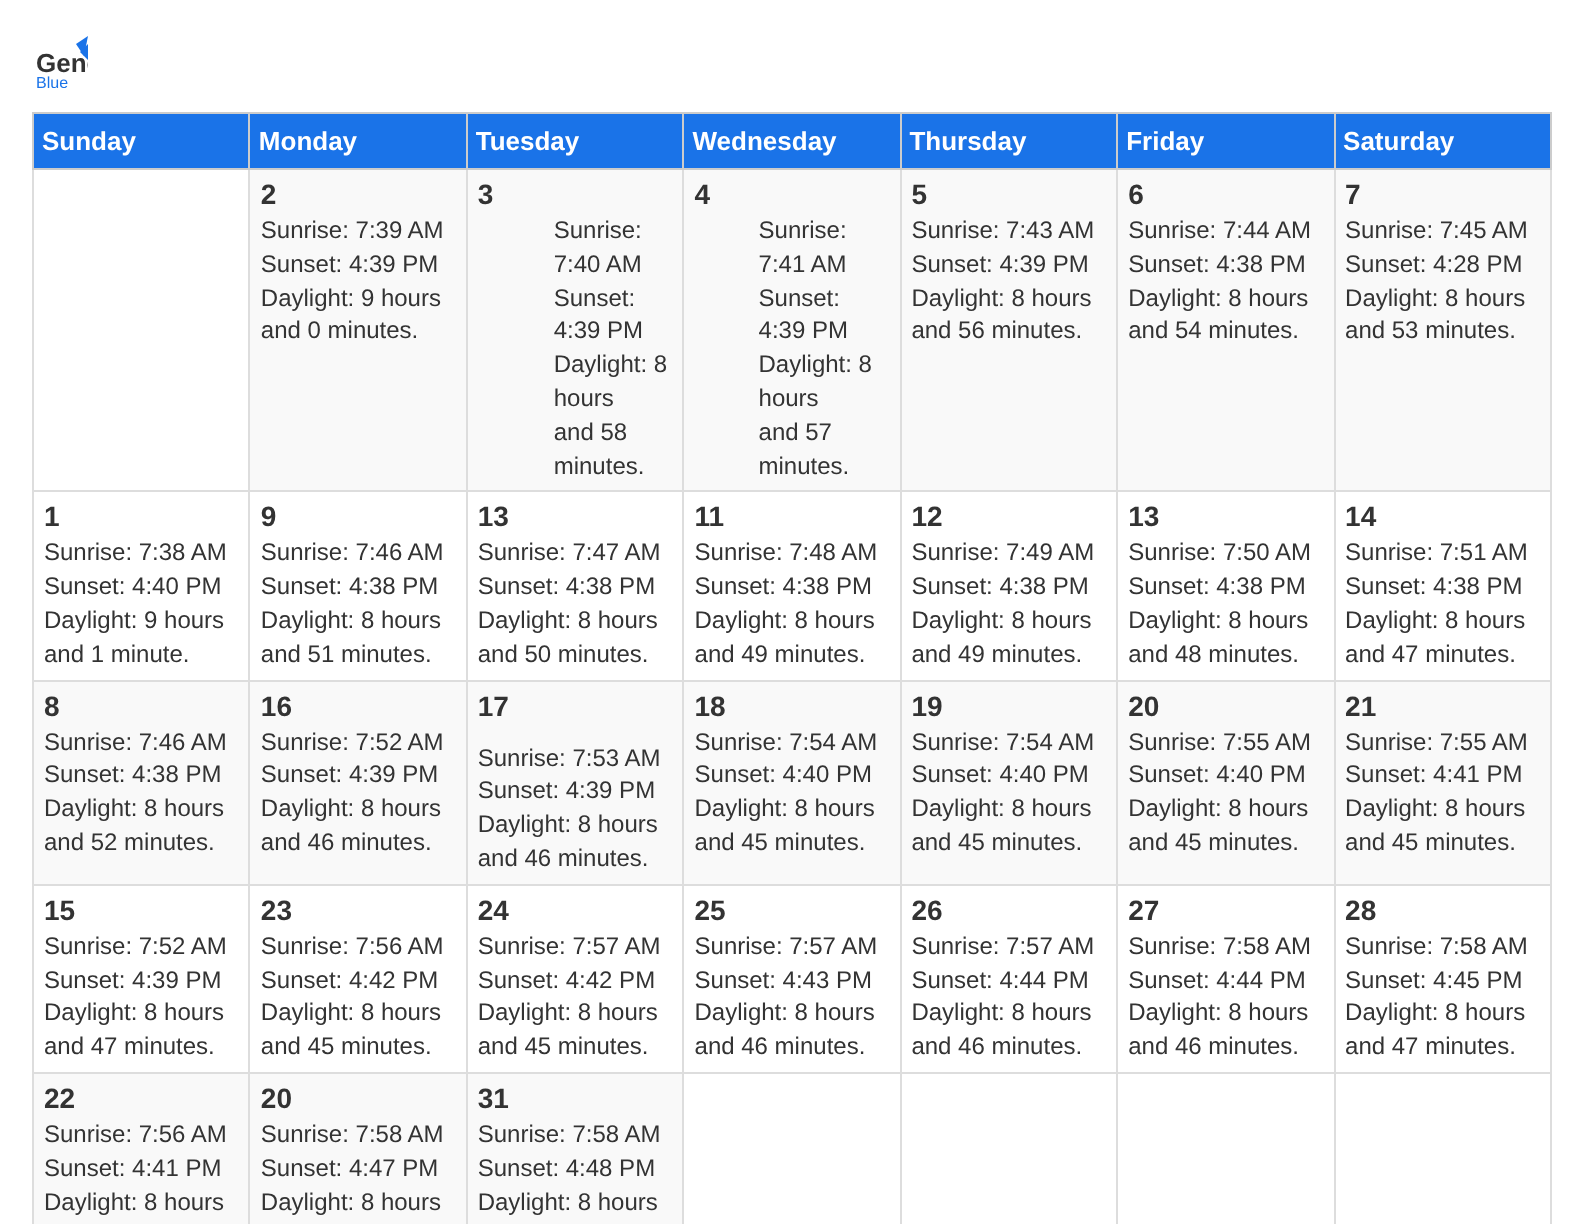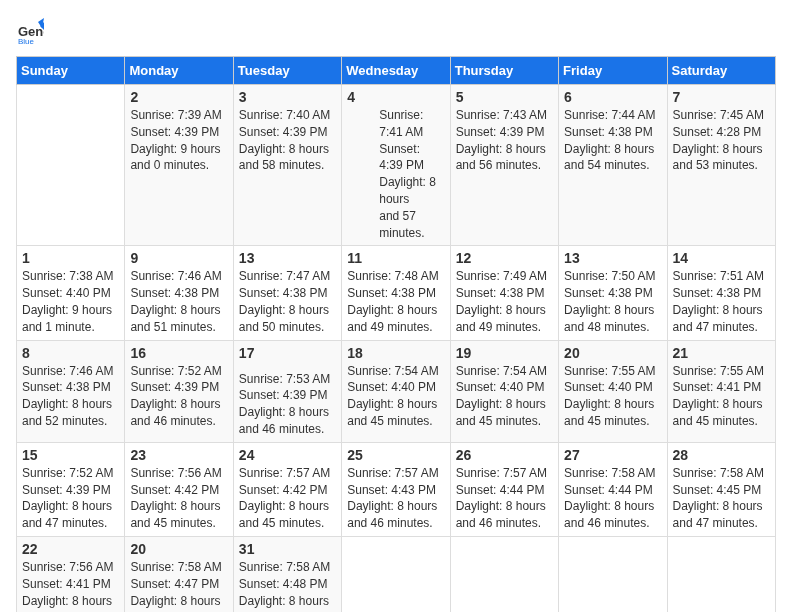--- a/index.html
+++ b/index.html
@@ -121,21 +121,21 @@
         <td class="empty-cell"></td>
         <td>
           <span class="day-num">2</span>
           <div class="day-info" style="white-space: pre-line;">Sunrise: 7:39 AM
 Sunset: 4:39 PM
 Daylight: 9 hours
 and 0 minutes.</div>
         </td>
         <td>
           <span class="day-num">3</span>
-          <div class="day-info" style="white-space: pre-line;">Sunrise: 7:40 AM
+          <div class="day-info" style="white-space: pre-line; margin-left: 38px;">Sunrise: 7:40 AM
 Sunset: 4:39 PM
 Daylight: 8 hours
 and 58 minutes.</div>
         </td>
         <td>
           <span class="day-num">4</span>
           <div class="day-info" style="white-space: pre-line; margin-left: 32px;">Sunrise: 7:41 AM
 Sunset: 4:39 PM
 Daylight: 8 hours
 and 57 minutes.</div>

